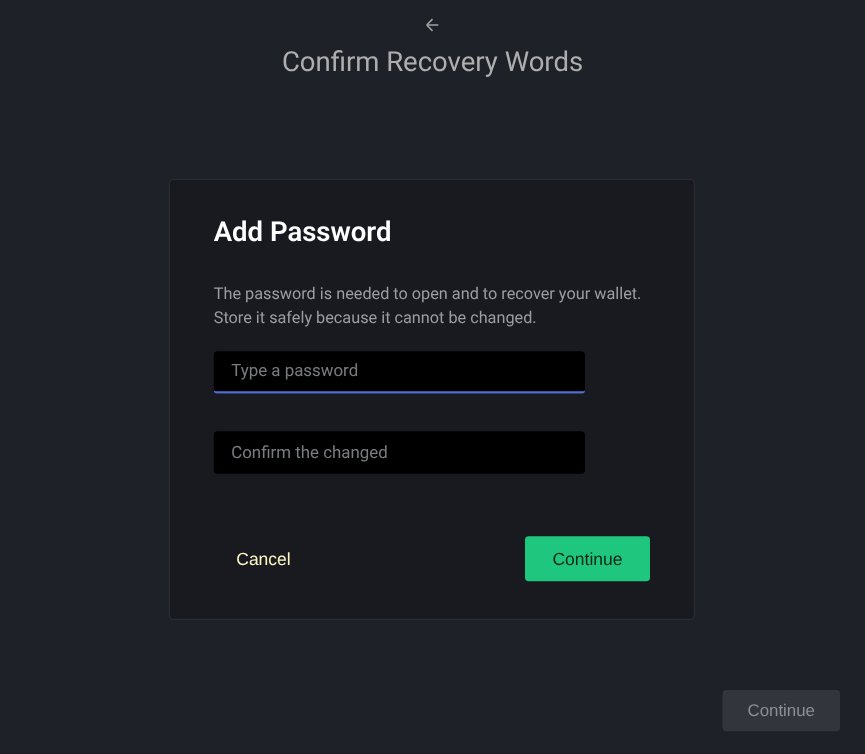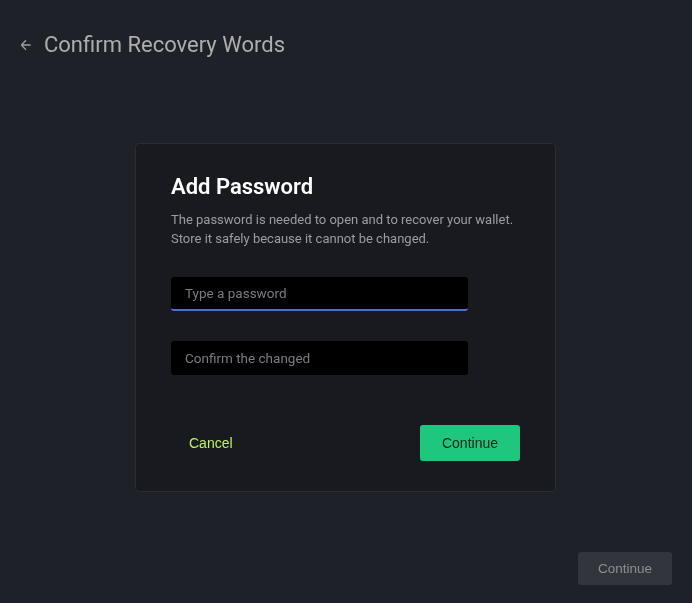--- a/index.html
+++ b/index.html
@@ -11,22 +11,23 @@
       width: 692px;
       height: 603px;
       background: #1f2128;
       font-family: -apple-system, BlinkMacSystemFont, "Segoe UI", Roboto, sans-serif;
       position: relative;
       overflow: hidden;
     }
     .header {
       display: flex;
       align-items: center;
-      padding: 32px 18px;
+      padding: 12px 18px;
       gap: 10px;
+      flex-direction: column;
     }
     .back-arrow {
       color: #9e9e9e;
       display: flex;
       align-items: center;
       cursor: pointer;
     }
     .back-arrow svg {
       width: 16px;
       height: 16px;
@@ -43,27 +44,27 @@
       width: 421px;
       background: #181a20;
       border: 1px solid #2a2c33;
       border-radius: 4px;
       padding: 30px 35px 30px 35px;
     }
     .modal-title {
       color: #ffffff;
       font-size: 22px;
       font-weight: 600;
-      margin-bottom: 12px;
+      margin-bottom: 28px;
     }
     .modal-description {
       color: #9b9da3;
       font-size: 13px;
       line-height: 1.45;
-      margin-bottom: 28px;
+      margin-bottom: 16px;
     }
     .input-field {
       width: 297px;
       height: 34px;
       background: #000000;
       border: none;
       border-radius: 3px;
       padding: 0 14px;
       color: #e0e0e0;
       font-size: 13.5px;
@@ -82,21 +83,21 @@
     }
     .modal-actions {
       display: flex;
       justify-content: space-between;
       align-items: center;
       margin-top: 50px;
     }
     .cancel-btn {
       background: transparent;
       border: none;
-      color: #bef264;
+      color: #fef9c3;
       font-size: 14px;
       font-weight: 500;
       cursor: pointer;
       padding: 10px 18px;
     }
     .continue-btn {
       background: #1fc77e;
       border: none;
       color: #0a2718;
       font-size: 14px;

